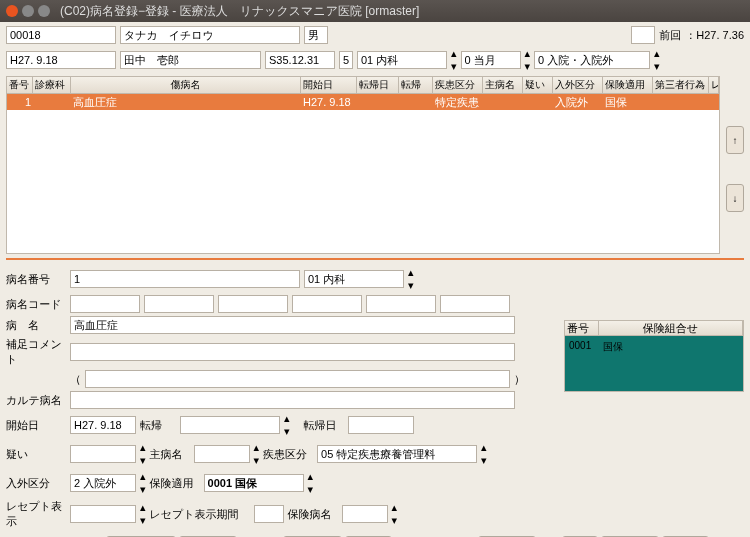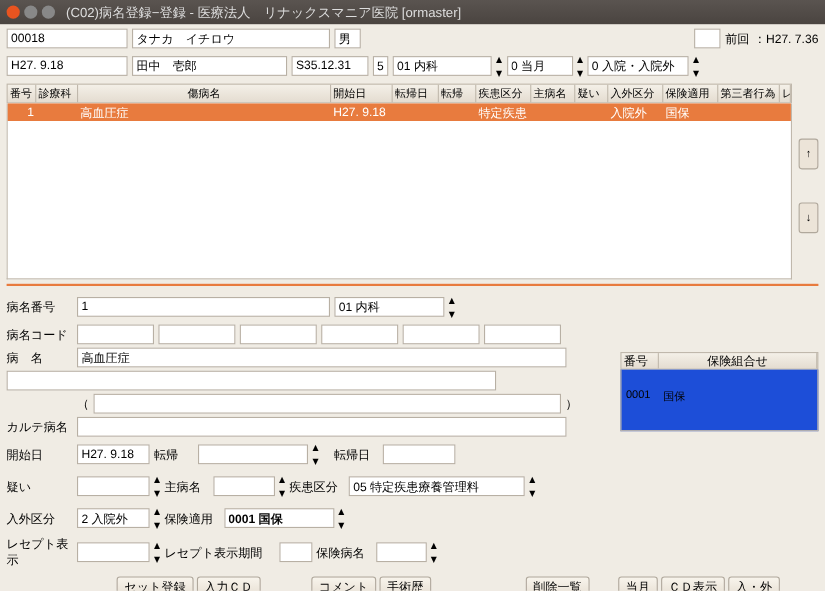--- a/index.html
+++ b/index.html
@@ -21,21 +21,21 @@
 .td { padding: 0 2px; overflow: hidden; white-space: nowrap; }
 .scrollbtns { position: absolute; right: -24px; top: 50px; display: flex; flex-direction: column; gap: 30px; }
 .scrollbtn { width: 18px; height: 28px; border: 1px solid #b0a89c; background: #ece4d8; border-radius: 3px; display: flex; align-items: center; justify-content: center; font-size: 10px; }
 .divider { height: 2px; background: #e87b3e; margin: 4px 0 6px; }
 .form-area { display: flex; gap: 8px; }
 .form-left { flex: 1; }
 .form-right { width: 180px; }
 .frow { display: flex; align-items: center; margin-bottom: 3px; gap: 4px; }
 .flabel { width: 60px; font-size: 11px; }
 .combo-head { display: flex; background: linear-gradient(#f4f0e8,#e4dcd0); border: 1px solid #c0b8ac; height: 16px; }
-.combo-body { background: #1d4ed8; border: 1px solid #c0b8ac; border-top: none; height: 56px; padding: 18px 4px; font-size: 10px; }
+.combo-body { background: #0f766e; border: 1px solid #c0b8ac; border-top: none; height: 56px; padding: 4px 4px; font-size: 10px; }
 .bottom-btns { display: flex; flex-wrap: wrap; gap: 3px; margin-top: 4px; }
 .orange-in { border: 1px solid #e08040; }
 </style>
 </head>
 <body>
 
 <div class="titlebar">
   <div class="tb-btn tb-close"></div>
   <div class="tb-btn tb-min"></div>
   <div class="tb-btn tb-max"></div>
@@ -60,21 +60,21 @@
     <input type="text" style="width: 90px;" value="01 内科">
     <div class="stepwrap">
         <div class="sbtn">▴</div>
         <div class="sbtn">▾</div>
       </div>
     <input type="text" style="width: 60px;" value="0 当月">
     <div class="stepwrap">
         <div class="sbtn">▴</div>
         <div class="sbtn">▾</div>
       </div>
-    <input type="text" style="width: 92px;" value="0 入院・入院外">
+    <input type="text" style="width: 116px;" value="0 入院・入院外">
     <div class="stepwrap">
         <div class="sbtn">▴</div>
         <div class="sbtn">▾</div>
       </div>
   </div>
 
   <div style="position:relative; margin-right:24px;">
     <div class="table-head">
       <div class="th" style="width:26px">番号</div>
       <div class="th" style="width:38px">診療科</div>
@@ -131,20 +131,21 @@
           <input type="text" style="width: 70px;">
           <input type="text" style="width: 70px;">
           <input type="text" style="width: 70px;">
           <input type="text" style="width: 70px;">
       </div>
       <div class="frow">
           <span class="flabel">病　名</span>
         <input type="text" style="width: 445px;" value="高血圧症">
       </div>
       <div class="frow">
+          <span class="flabel">補足コメント</span>
         <input type="text" style="width: 445px;">
       </div>
       <div class="frow">
           <span class="flabel"></span>
         <span>（</span>
         <input type="text" style="width: 425px;">
         <span>）</span>
       </div>
       <div class="frow">
           <span class="flabel">カルテ病名</span>

